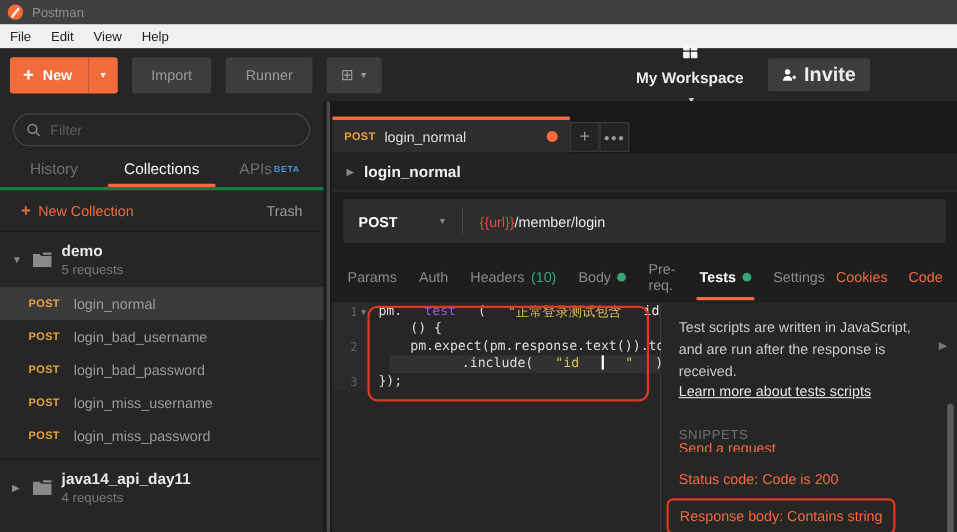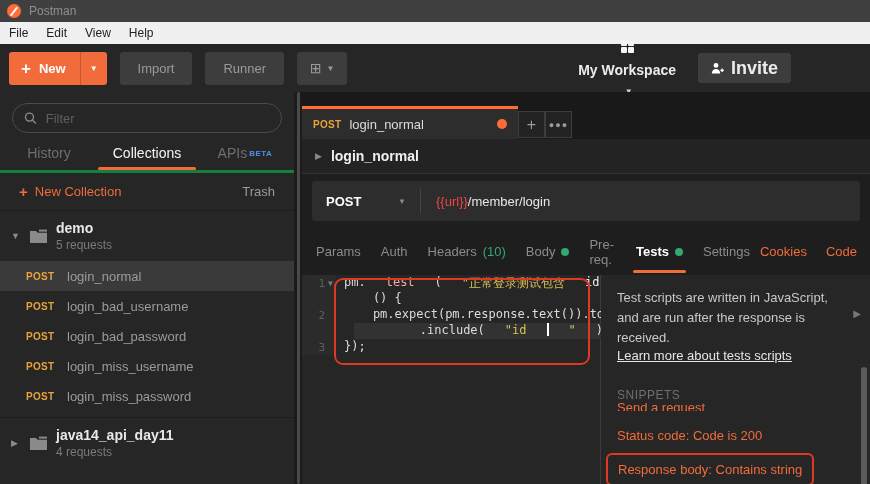--- a/index.html
+++ b/index.html
@@ -100,21 +100,21 @@
   
   .content { flex:1; display:flex; min-height:0; position:relative; }
   .editor { width:298px; flex:0 0 auto; position:relative; background:#262626; font-family:"DejaVu Sans Mono", monospace; }
   .code-row { display:flex; height:16px; align-items:center; }
   .gutter-cell { width:34px; flex:0 0 auto; background:#2b2b2b; height:100%; display:flex; align-items:center; justify-content:flex-end; color:#5f5f5f; font-size:11px; }
   .gutter-num { text-align:right; }
   .gutter-fold { width:11px; font-size:8px; color:#777; text-align:center; }
   .code-cell { flex:1; height:100%; display:flex; align-items:flex-start; padding-left:8px; white-space:pre; font-size:12px;gap:20px; }
   .code-row.current .code-cell { background:#323232;margin-left:18px; }
   .seg-plain { color:#dcdcdc; }
-  .seg-method { color:#fca5a5; }
+  .seg-method { color:#8b5cf6; }
   .seg-string { color:#d9c050; }
   .seg-keyword { color:#45b8e0; font-style:italic; font-weight:bold; }
   .seg-match { color:#eeeeee; }
   .cursor { display:inline-block; width:2px; height:13px; background:#ffffff; }
   .code-annotation { position:absolute; left:32px; top:3px; width:256px; height:87px; border:2px solid #dc3a22; border-radius:9px; pointer-events:none; }
 
   .content-divider { width:1px; background:#3c3c3c; flex:0 0 auto; }
 
   .help { flex:1; position:relative; background:#262626; padding:13px 30px 0 16px; }
   .help-desc { color:#c9c9c9; font-size:13px; line-height:1.55; max-width:224px; }

